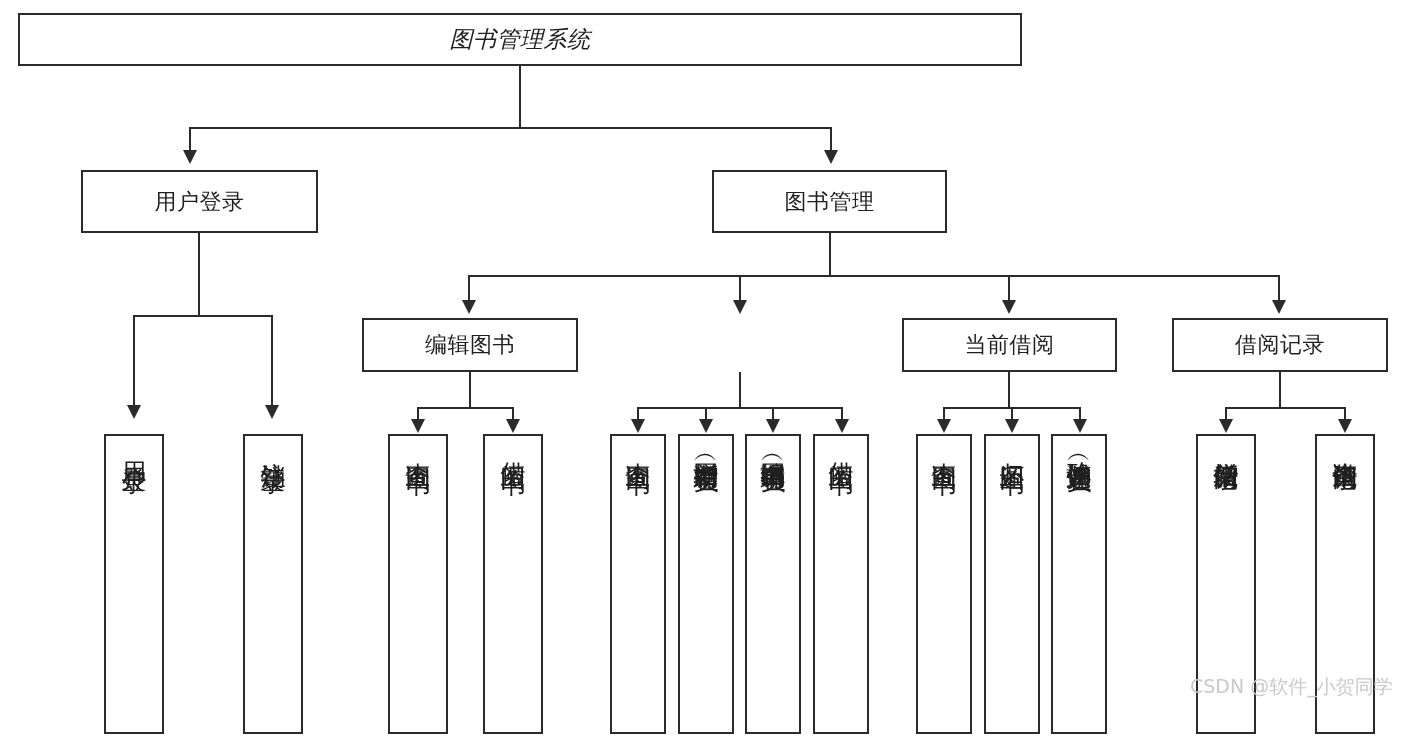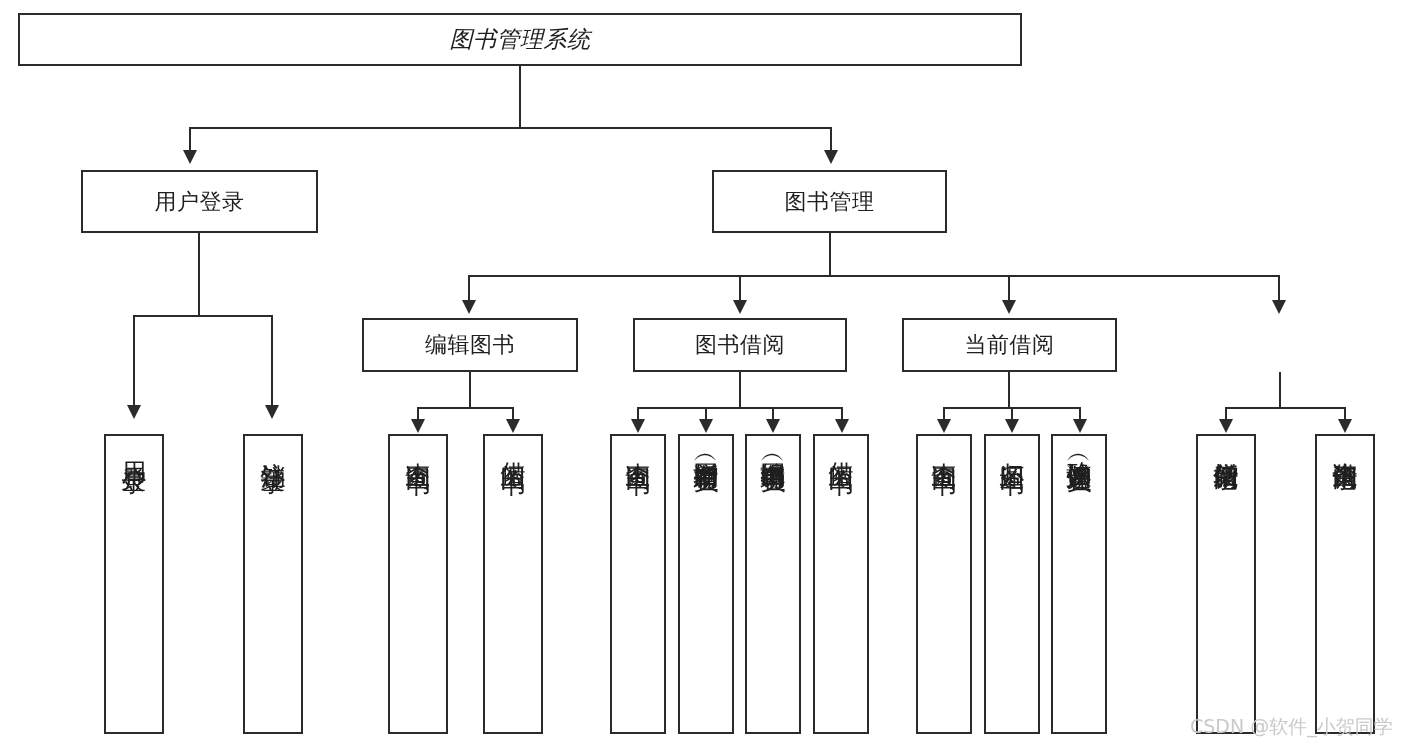--- a/index.html
+++ b/index.html
@@ -127,25 +127,25 @@
   <div class="conn v" style="left:739px; top:275px; width:2px; height:27px;"></div>
   <div class="arrow" style="left:733px; top:300px;"></div>
   <div class="conn v" style="left:1008px; top:275px; width:2px; height:27px;"></div>
   <div class="arrow" style="left:1002px; top:300px;"></div>
   <div class="conn v" style="left:1278px; top:275px; width:2px; height:27px;"></div>
   <div class="arrow" style="left:1272px; top:300px;"></div>
 
   <div class="node branch" style="left:362px; top:318px; width:216px; height:54px;">
     <span class="label">编辑图书</span>
   </div>
-  <div class="node branch" style="left:633px; top:318px; width:214px; height:54px;">
-    <span class="label">图书借阅</span>
-  </div>
   <div class="node branch" style="left:902px; top:318px; width:215px; height:54px;">
     <span class="label">当前借阅</span>
+  </div>
+  <div class="node branch" style="left:1172px; top:318px; width:216px; height:54px;">
+    <span class="label">借阅记录</span>
   </div>
 
   <div class="conn v" style="left:469px; top:372px; width:2px; height:36px;"></div>
   <div class="conn h" style="left:417px; top:407px; width:96px; height:2px;"></div>
   <div class="conn v" style="left:417px; top:407px; width:2px; height:14px;"></div>
   <div class="arrow" style="left:411px; top:419px;"></div>
   <div class="conn v" style="left:512px; top:407px; width:2px; height:14px;"></div>
   <div class="arrow" style="left:506px; top:419px;"></div>
 
   <div class="conn v" style="left:739px; top:372px; width:2px; height:36px;"></div>
@@ -212,15 +212,15 @@
     <span class="label">确认归还（管理员）</span>
   </div>
 
   <div class="node leaf tall" style="left:1196px; top:434px; width:60px; height:300px;">
     <span class="label">新增借阅记录</span>
   </div>
   <div class="node leaf tall" style="left:1315px; top:434px; width:60px; height:300px;">
     <span class="label">查询借阅记录</span>
   </div>
 
-  <div id="watermark" style="left:1190px; top:714px;text-align:center;">CSDN @软件_小贺同学</div>
+  <div id="watermark" style="left:1190px; top:674px;text-align:center;">CSDN @软件_小贺同学</div>
 
 </div>
 
 </body></html>

